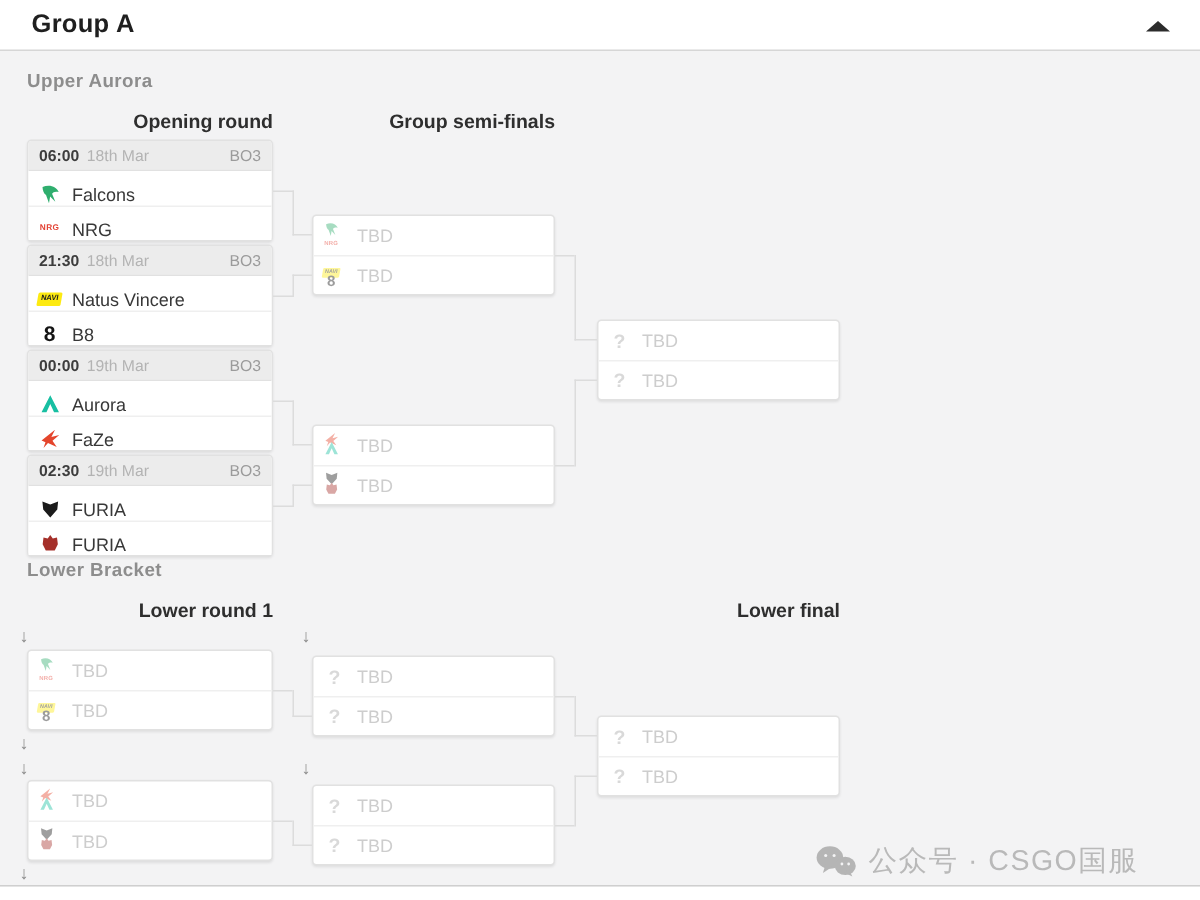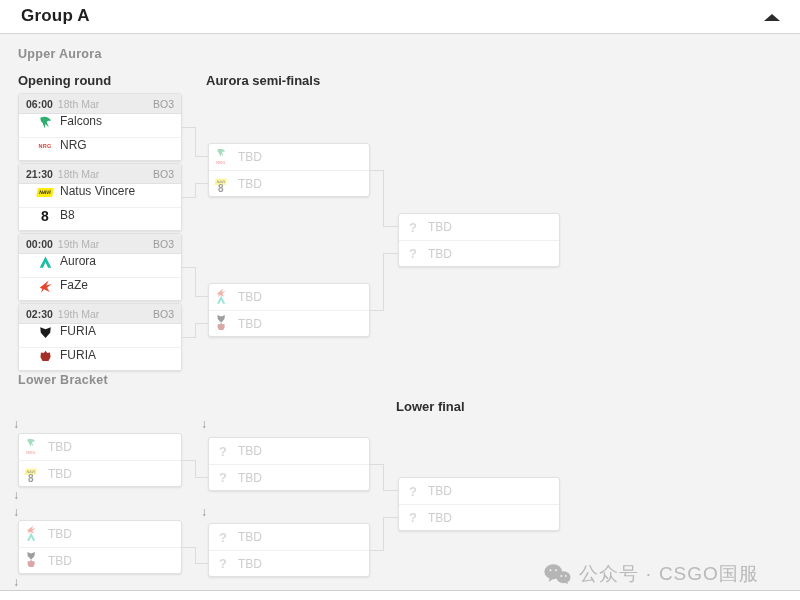--- a/index.html
+++ b/index.html
@@ -8,28 +8,28 @@
   .stage { position:relative; width:800px; height:600px; background:#fff; overflow:hidden; }
 
   .topbar { position:absolute; left:0; top:0; width:800px; height:34px; background:#fff; border-bottom:1px solid #d6d6d6; }
   .title { position:absolute; left:21px; top:6px; font-size:17px; font-weight:bold; color:#1f1f1f; letter-spacing:.2px; }
   .caret-up { position:absolute; left:764px; top:14px; width:0; height:0;
     border-left:8px solid transparent; border-right:8px solid transparent; border-bottom:7px solid #2c2c2c; }
 
   .content { position:absolute; left:0; top:34px; width:800px; height:557px; background:#f3f3f4; border-bottom:1px solid #cfcfcf; }
 
   .section-label { position:absolute; font-size:12.5px; font-weight:bold; color:#8d8d8d; letter-spacing:.3px; }
-  .col-head { position:absolute; font-size:13px; font-weight:bold; color:#2e2e2e; text-align:left; }
+  .col-head { position:absolute; font-size:13px; font-weight:bold; color:#2e2e2e; text-align:right; }
 
   .match { position:absolute; width:164px; background:#fff; border:1px solid #e1e1e1; border-radius:3px; box-shadow:0 1px 2px rgba(0,0,0,.09); }
   .mhead { height:20px; background:#ececec; display:flex; align-items:center; padding:0 7px; font-size:10.5px; border-bottom:1px solid #e1e1e1; border-radius:2px 2px 0 0; }
   .mtime { font-weight:bold; color:#3d3d3d; }
   .mdate { color:#b3b3b3; margin-left:5px; }
   .mbo { margin-left:auto; color:#9b9b9b; }
-  .trow { height:23px; display:flex; align-items:flex-start; padding:0 18px; font-size:12px; color:#383838; background:#fff; }
+  .trow { height:23px; display:flex; align-items:flex-end; padding:0 6px; font-size:12px; color:#383838; background:#fff; }
   .trow + .trow { border-top:1px solid #efefef; }
   .srow { height:26px; display:flex; align-items:center; padding:0 6px; }
   .srow + .srow { border-top:1px solid #efefef; }
 
   .ticon { width:16px; height:16px; display:inline-flex; align-items:center; justify-content:center; margin-right:7px; flex:none; }
   .nrg-logo { font-size:5.5px; font-weight:800; letter-spacing:.2px; }
   .navi-logo { display:inline-block; width:16px; height:9px; line-height:9px; text-align:center; font-size:5px; font-weight:800; transform:skewX(-10deg); border-radius:1px; }
   .b8-logo { font-size:14px; font-weight:800; }
   .tbd { color:#cdcdcd; font-size:12px; }
   .qmark { width:16px; text-align:center; margin-right:7px; font-weight:bold; font-size:13px; color:#d9d9d9; flex:none; }
@@ -52,21 +52,21 @@
 <div class="stage">
   <div class="content"></div>
 
   <div class="topbar">
     <div class="title">Group A</div>
     <div class="caret-up"></div>
   </div>
 
   <div class="section-label" style="left:18px;top:47px">Upper Aurora</div>
   <div class="col-head" style="left:18px;top:73px;width:164px">Opening round</div>
-  <div class="col-head" style="left:206px;top:73px;width:164px">Aurora semi-finals</div>
+  <div class="col-head" style="left:206px;top:73px;width:164px">Group semi-finals</div>
 
   <div class="match" style="left:18px;top:93px">
     <div class="mhead">
       <span class="mtime">06:00</span>
       <span class="mdate">18th Mar</span>
       <span class="mbo">BO3</span>
     </div>
     <div class="trow">
       <span class="ticon" style="color: rgb(47, 174, 110);">
         <svg viewBox="0 0 16 16" width="15" height="15">
@@ -227,20 +227,21 @@
   <div class="line" style="left:195px;top:323px;width:1px;height:15px"></div>
   <div class="line" style="left:195px;top:323px;width:13px;height:1px"></div>
   <div class="line" style="left:370px;top:170px;width:13px;height:1px"></div>
   <div class="line" style="left:383px;top:170px;width:1px;height:57px"></div>
   <div class="line" style="left:383px;top:226px;width:15px;height:1px"></div>
   <div class="line" style="left:370px;top:310px;width:13px;height:1px"></div>
   <div class="line" style="left:383px;top:253px;width:1px;height:58px"></div>
   <div class="line" style="left:383px;top:253px;width:15px;height:1px"></div>
 
   <div class="section-label" style="left:18px;top:373px">Lower Bracket</div>
+  <div class="col-head" style="left:18px;top:399px;width:164px">Lower round 1</div>
   <div class="col-head" style="left:396px;top:399px;width:164px">Lower final</div>
 
   <div class="drop" style="left:13px;top:418px">↓</div>
   <div class="drop" style="left:13px;top:489px">↓</div>
   <div class="drop" style="left:13px;top:506px">↓</div>
   <div class="drop" style="left:13px;top:576px">↓</div>
   <div class="drop" style="left:201px;top:418px">↓</div>
   <div class="drop" style="left:201px;top:506px">↓</div>
 
   <div class="match" style="left:18px;top:433px">

